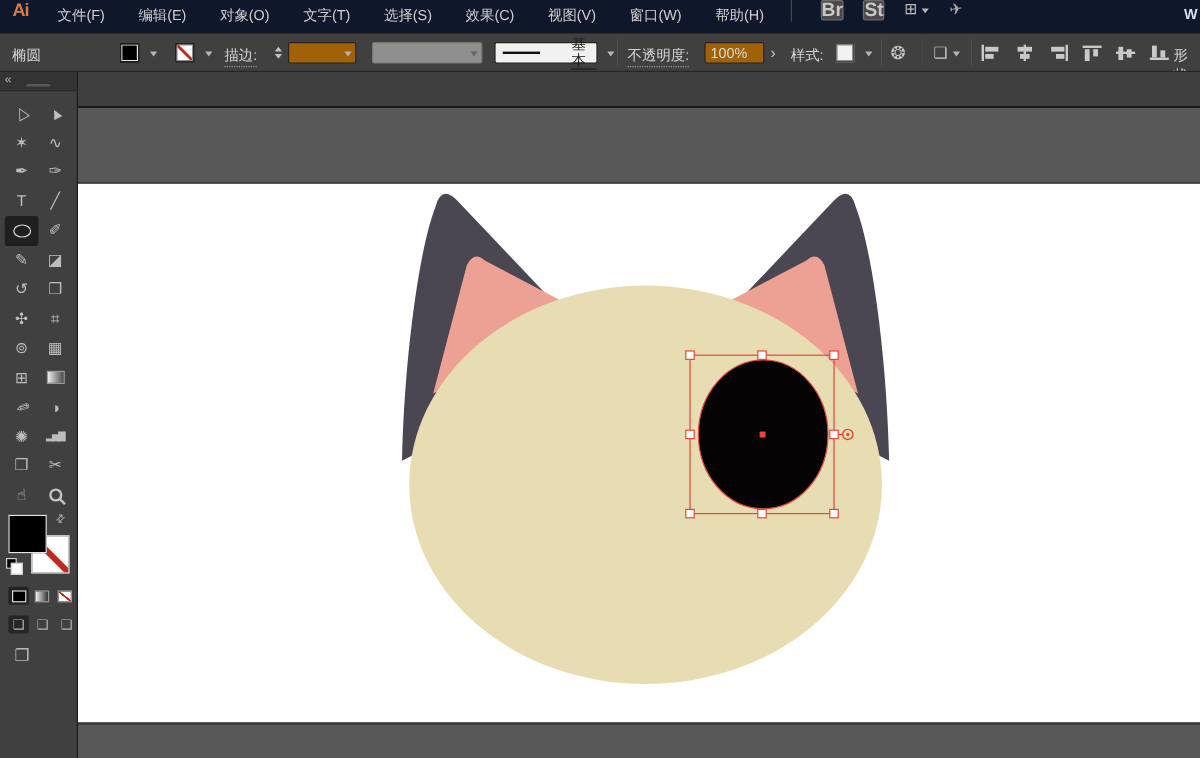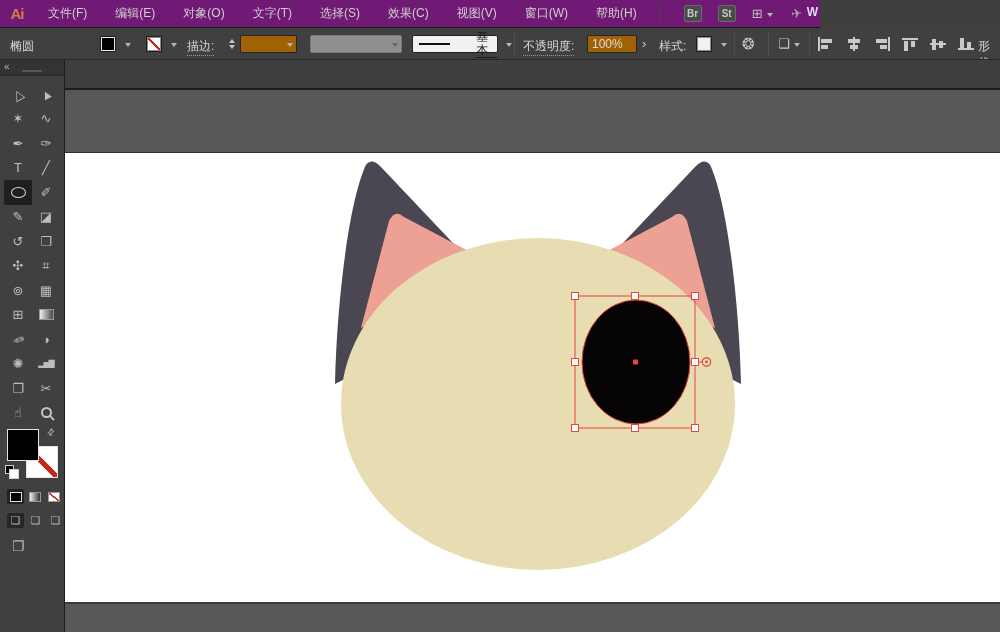--- a/index.html
+++ b/index.html
@@ -1,26 +1,26 @@
 <!DOCTYPE html>
 <html><head>
 <meta charset="utf-8">
 <style>
   * { margin:0; padding:0; box-sizing:border-box; }
   html,body { width:1000px; height:632px; overflow:hidden; }
   body { font-family:"Liberation Sans","DejaVu Sans",sans-serif; font-size:12px; -webkit-font-smoothing:antialiased; }
   .app { position:relative; width:1000px; height:632px; background:#3f3f3f; overflow:hidden; }
 
   
-  .menubar { position:absolute; left:0; top:0; width:820px; height:28px; background:#701a75; border-bottom:1px solid #1a1a1a; display:flex; align-items:center; }
+  .menubar { position:absolute; left:0; top:0; width:1000px; height:28px; background:#0f172a; border-bottom:1px solid #1a1a1a; display:flex; }
   .ai-logo { width:34px; text-align:center; font-weight:bold; font-size:15px; color:#d97c46; letter-spacing:-1px; }
   .menu-items { display:flex; align-items:center; }
   .menu-item { color:#cfcfcf; padding:4px 14px; line-height:27px; cursor:default; }
   .menubar-sep { width:1px; height:18px; background:#242424; border-right:1px solid #454545; margin:0 8px; }
-  .mini-btn { min-width:18px; height:17px; line-height:15px; text-align:center; color:#c7c7c7; font-size:10px; font-weight:bold; border:1px solid #6b6b6b; border-radius:2px; background:#4a4a4a; margin-left:16px; }
+  .mini-btn { min-width:18px; height:17px; line-height:15px; text-align:center; color:#c7c7c7; font-size:16px; font-weight:bold; border:1px solid #6b6b6b; border-radius:2px; background:#4a4a4a; margin-left:16px; }
   .ws-icon { margin-left:16px; color:#bdbdbd; font-size:13px; }
   .plane-icon { margin-left:18px; color:#a8a8a8; font-size:13px; transform:rotate(-8deg); display:inline-block; }
   .chev { display:inline-block; width:0; height:0; border-left:3.5px solid transparent; border-right:3.5px solid transparent; border-top:4px solid #b5b5b5; margin-left:4px; vertical-align:middle; }
   .right-frag { position:absolute; right:2px; top:5px; color:#d9def2; font-weight:bold; }
 
   
   .controlbar { position:absolute; left:0; top:28px; width:1000px; height:32px; background:#404040; border-bottom:1px solid #252525; overflow:hidden; }
   .controlbar > * { position:absolute; }
   .cb-text { color:#d6d6d6; top:10px; }
   .cb-link { border-bottom:1px dotted #9a9a9a; }

